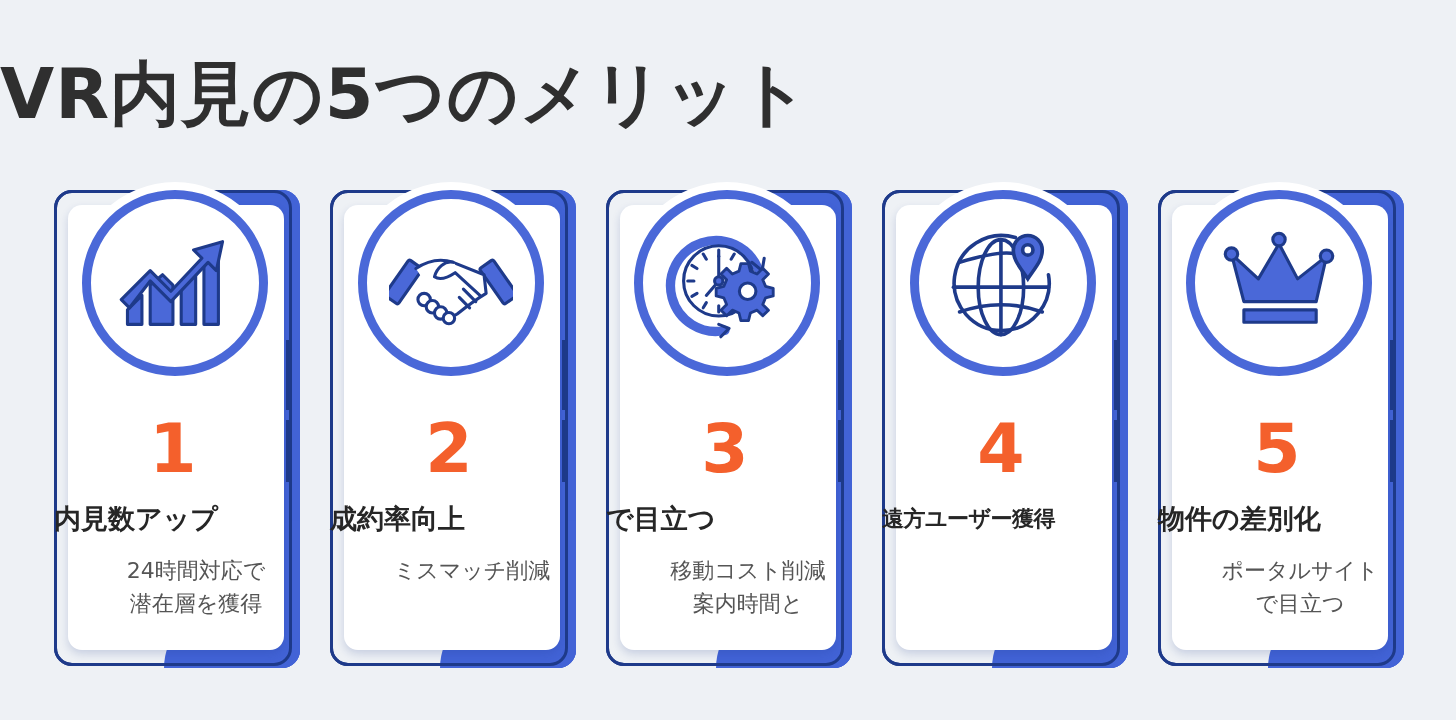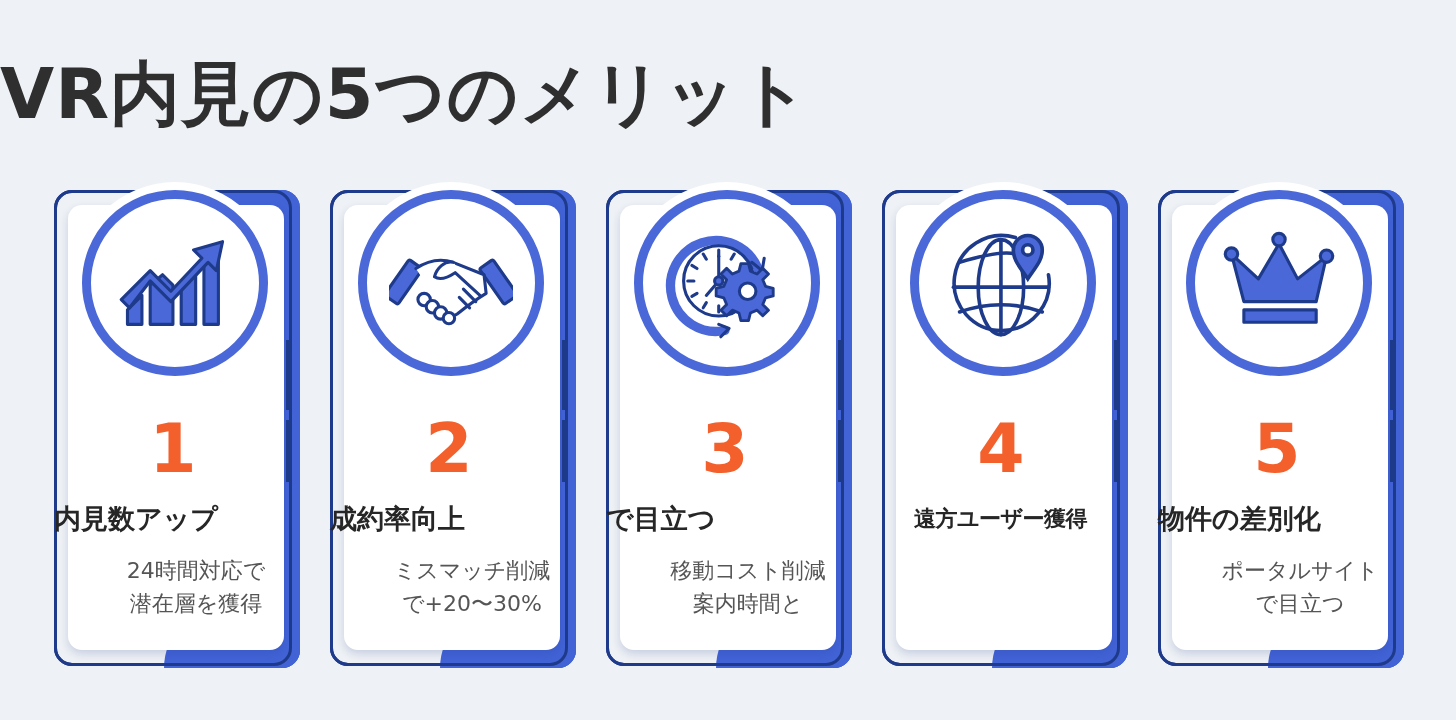--- a/index.html
+++ b/index.html
@@ -89,21 +89,21 @@
       line-height: 74px;
     }
     .card .head {
       position: absolute; left: 0; width: 238px; top: 312px;
       text-align: left;
       font-size: 27px; font-weight: bold;
       color: #262626;
       line-height: 34px;
       white-space: nowrap;
     }
-    .card .head.small { font-size: 22px; letter-spacing: -0.5px; padding-left: 32px; }
+    .card .head.small { font-size: 22px; letter-spacing: -0.5px; }
     .card .sub {
       position: absolute; left: 0; width: 284px; top: 364px;
       text-align: center;
       font-size: 22px;
       color: #555555;
       line-height: 33px;
     }
   </style>
 </head>
 <body>
@@ -165,21 +165,20 @@
           <circle cx="50" cy="89" r="6" fill="#ffffff"></circle>
           <circle cx="58" cy="94" r="5.5" fill="#ffffff"></circle>
           <path d="M72,66 L84,78 M68,74 L78,84" fill="none"></path>
         </g>
       </svg>
     </div>
     <div class="num">2</div>
     <div class="head">成約率向上</div>
     <div class="sub">
       <div>ミスマッチ削減</div>
-      <div>で+20〜30%</div>
     </div>
   </div>
 
   <div class="card" style="left:606px;">
     <div class="frame"></div>
     <div class="accent-top"></div>
     <div class="accent-right"></div>
     <div class="accent-mid"></div>
     <div class="accent-bottom"></div>
     <div class="frame-line"></div>

